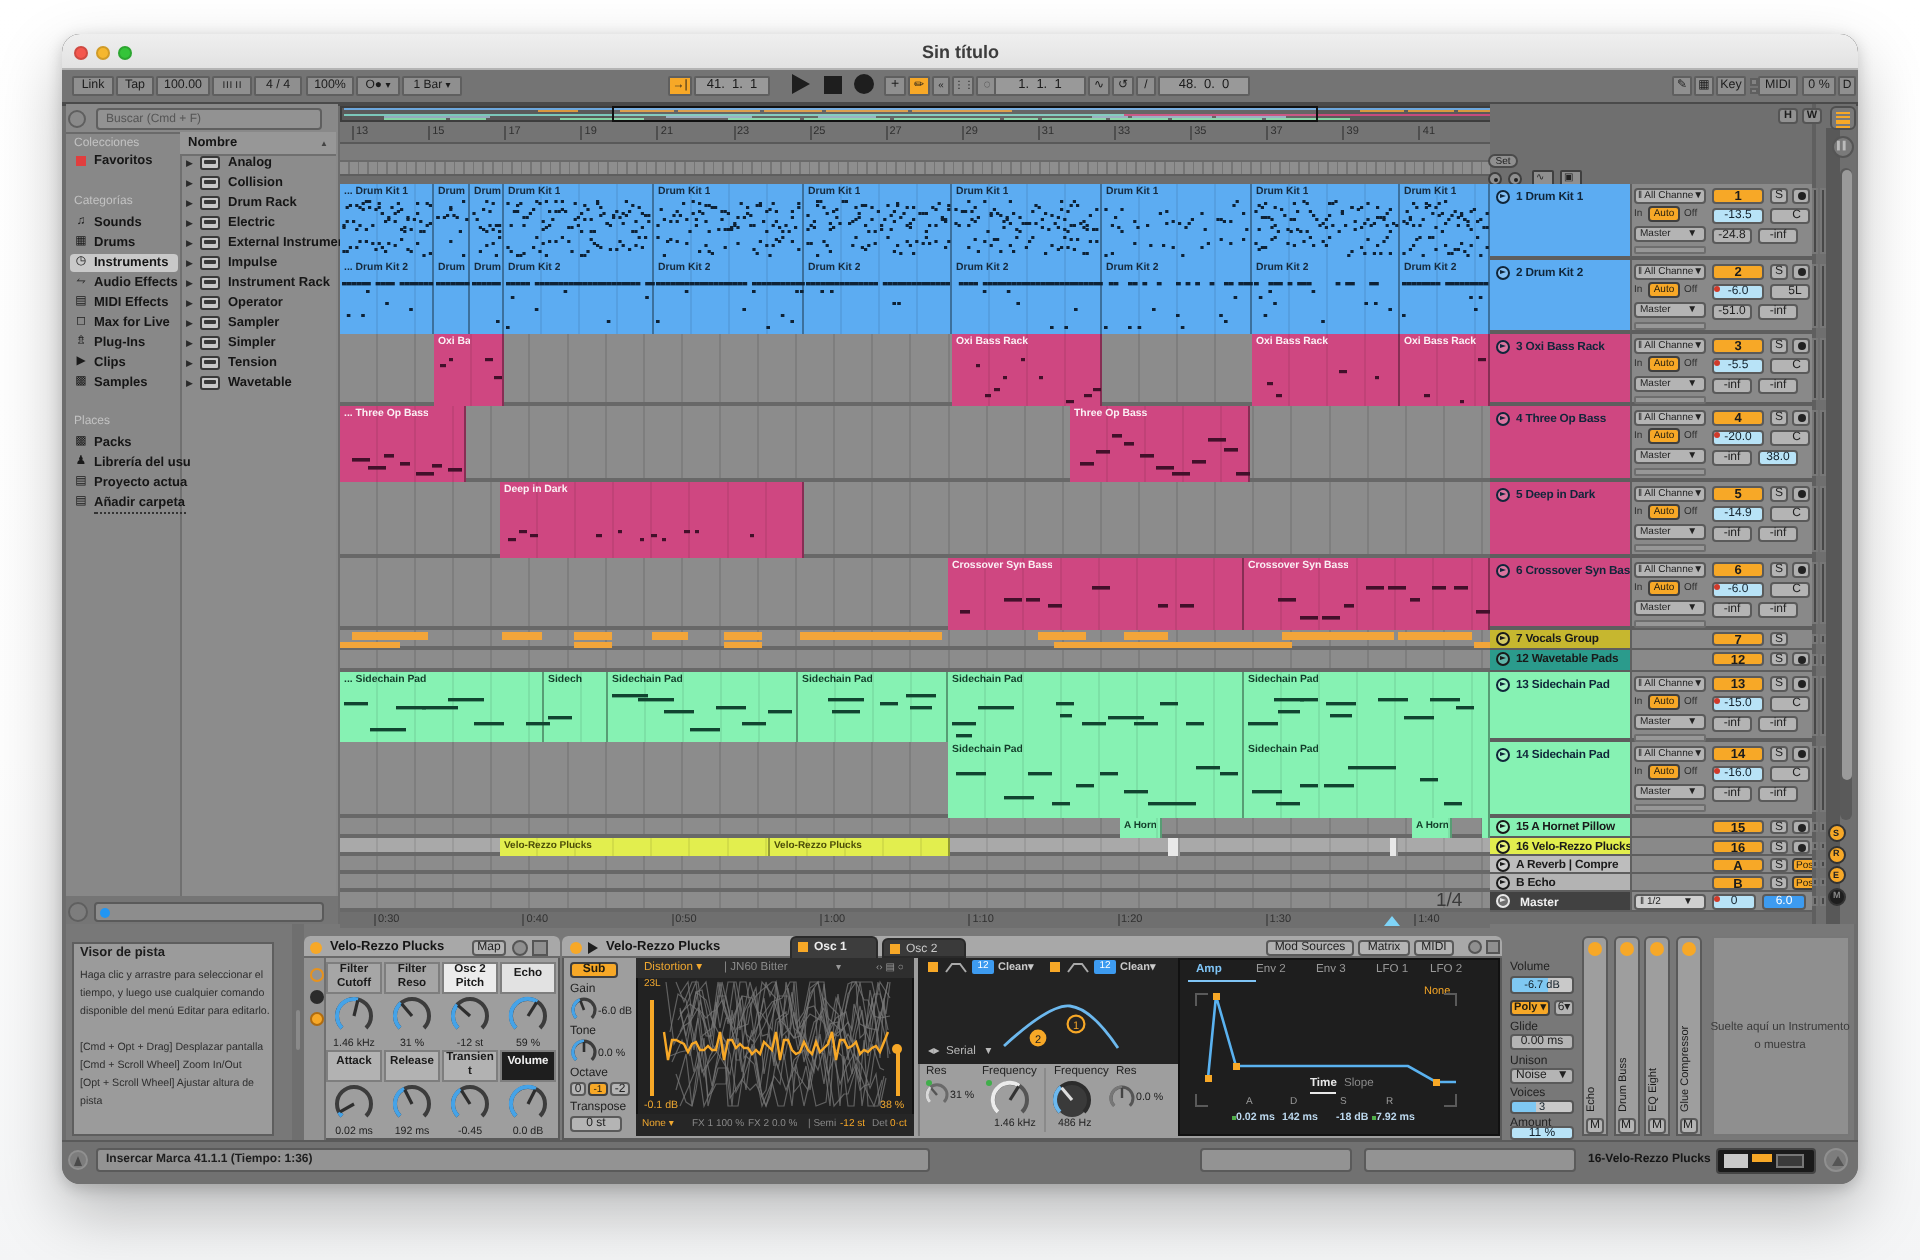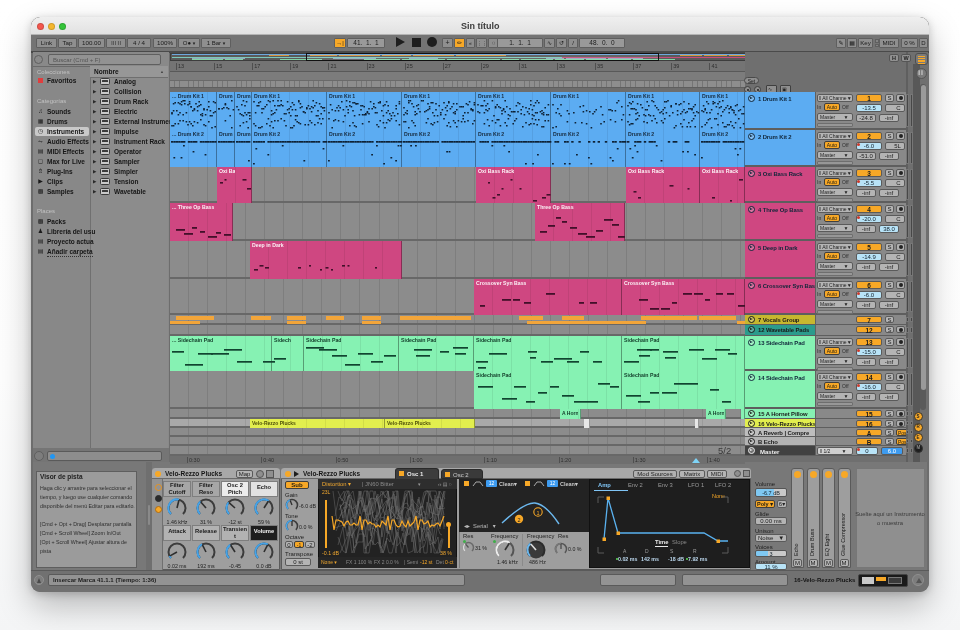--- a/index.html
+++ b/index.html
@@ -247,21 +247,21 @@
 <div class="" style="left:378.9px;top:440px;width:1px;height:6px;background:#4f4f4f;"></div>
 <div class="t" style="left:380.9px;top:441px;font-size:5.5px;color:#303030;">1:00</div>
 <div class="" style="left:453.2px;top:440px;width:1px;height:6px;background:#4f4f4f;"></div>
 <div class="t" style="left:455.2px;top:441px;font-size:5.5px;color:#303030;">1:10</div>
 <div class="" style="left:527.5px;top:440px;width:1px;height:6px;background:#4f4f4f;"></div>
 <div class="t" style="left:529.5px;top:441px;font-size:5.5px;color:#303030;">1:20</div>
 <div class="" style="left:601.8px;top:440px;width:1px;height:6px;background:#4f4f4f;"></div>
 <div class="t" style="left:603.8px;top:441px;font-size:5.5px;color:#303030;">1:30</div>
 <div class="" style="left:676.1px;top:440px;width:1px;height:6px;background:#4f4f4f;"></div>
 <div class="t" style="left:678.1px;top:441px;font-size:5.5px;color:#303030;">1:40</div>
-<div class="t" style="left:687px;top:429px;font-size:9.5px;color:#3a3a3a;">5/2</div>
+<div class="t" style="left:687px;top:429px;font-size:9.5px;color:#3a3a3a;">1/4</div>
 <div style="left:661px;top:441px;width:0;height:0;border-bottom:5px solid #7fd4f7;border-left:4px solid transparent;border-right:4px solid transparent;"></div>
 <div style="left:139px;top:75px;width:47px;height:38px;background:repeating-linear-gradient(90deg,#5cacf2 0px,#5cacf2 18.05px,#559fe1 18.05px,#559fe1 19.05px);border-right:1px solid rgba(0,0,0,0.35);overflow:hidden;">
       <div style="position:absolute;left:2px;top:1px;font-size:5.2px;color:rgba(10,20,30,0.85);font-weight:bold;white-space:nowrap;overflow:hidden;max-width:44px;">... Drum Kit 1</div>
     </div>
 <div style="left:186px;top:75px;width:18px;height:38px;background:repeating-linear-gradient(90deg,#5cacf2 0px,#5cacf2 18.05px,#559fe1 18.05px,#559fe1 19.05px);border-right:1px solid rgba(0,0,0,0.35);overflow:hidden;">
       <div style="position:absolute;left:2px;top:1px;font-size:5.2px;color:rgba(10,20,30,0.85);font-weight:bold;white-space:nowrap;overflow:hidden;max-width:15px;">Drum K</div>
     </div>
 <div style="left:204px;top:75px;width:17px;height:38px;background:repeating-linear-gradient(90deg,#5cacf2 0px,#5cacf2 18.05px,#559fe1 18.05px,#559fe1 19.05px);border-right:1px solid rgba(0,0,0,0.35);overflow:hidden;">
       <div style="position:absolute;left:2px;top:1px;font-size:5.2px;color:rgba(10,20,30,0.85);font-weight:bold;white-space:nowrap;overflow:hidden;max-width:14px;">Drum K</div>
     </div>

